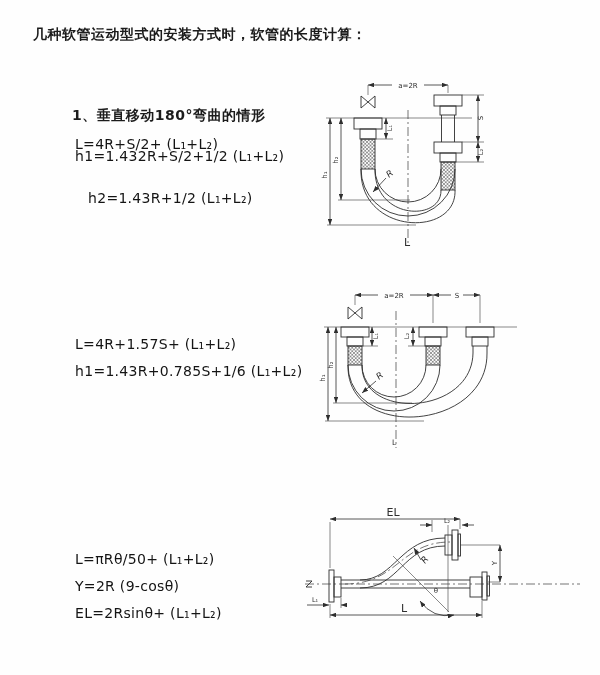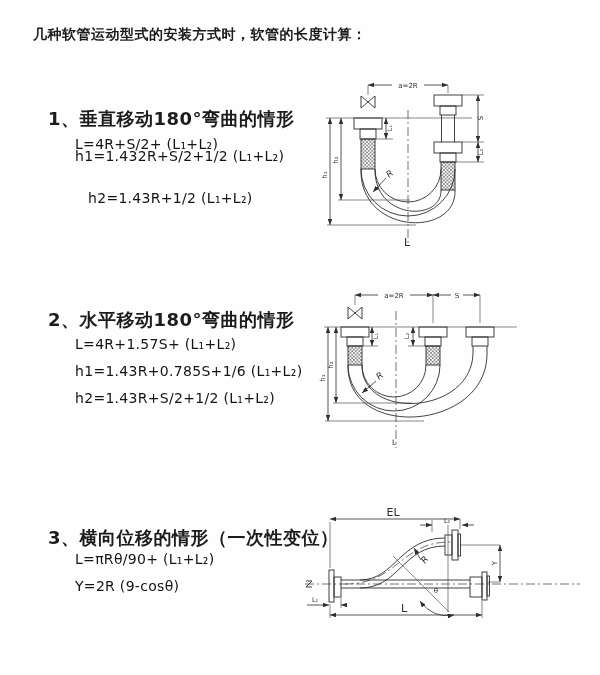--- a/index.html
+++ b/index.html
@@ -2,21 +2,21 @@
 <html><head>
 <meta charset="utf-8">
 <style>
   html,body{margin:0;padding:0;background:#ffffff;}
   .page{
     position:relative;width:600px;height:675px;background:#fefefe;
     font-family:"DejaVu Sans","Liberation Sans",sans-serif;
     color:#1c1c1c;overflow:hidden;
   }
   .doc-title{position:absolute;left:33px;top:26px;font-size:14px;font-weight:bold;letter-spacing:.5px;}
-  .sec-heading{position:absolute;font-size:18px;font-weight:bold;letter-spacing:.5px;white-space:nowrap;}
+  .sec-heading{position:absolute;font-size:14px;font-weight:bold;letter-spacing:.5px;white-space:nowrap;margin-left:24px;}
   .formula{position:absolute;font-size:14px;font-weight:500;color:#141414;white-space:nowrap;letter-spacing:.3px;}
   .fig{position:absolute;}
   svg text{fill:#2e2e2e;stroke:none;font-family:"DejaVu Sans","Liberation Sans",sans-serif;}
   svg .ln{stroke:#2e2e2e;stroke-width:0.9;fill:none;}
   svg .thin{stroke:#3a3a3a;stroke-width:0.6;fill:none;}
   svg .cl{stroke:#3a3a3a;stroke-width:0.7;fill:none;stroke-dasharray:9 3 2 3;}
   svg .dim{stroke:#2e2e2e;stroke-width:0.8;fill:none;}
   svg .dimtxt{font-size:7px;}
   svg .dimtxt-s{font-size:6.5px;}
   svg .biglbl{font-size:11px;}
@@ -27,28 +27,26 @@
 
 <div class="page">
 
   <div class="doc-title">几种软管运动型式的安装方式时，软管的长度计算：</div>
 
   <div class="sec-heading" style="left:48px;top:107px">1、垂直移动180°弯曲的情形</div>
   <div class="formula" style="left:75px;top:136px">L=4R+S/2+ (L₁+L₂)</div>
   <div class="formula" style="left:75px;top:148px">h1=1.432R+S/2+1/2 (L₁+L₂)</div>
   <div class="formula" style="left:88px;top:190px">h2=1.43R+1/2 (L₁+L₂)</div>
 
-  <div class="sec-heading" style="left:48px;top:308px">2、水平移动180°弯曲的情形</div>
   <div class="formula" style="left:75px;top:336px">L=4R+1.57S+ (L₁+L₂)</div>
   <div class="formula" style="left:75px;top:363px">h1=1.43R+0.785S+1/6 (L₁+L₂)</div>
-  <div class="formula" style="left:75px;top:390px">h2=1.43R+S/2+1/2 (L₁+L₂)</div>
-
-  <div class="sec-heading" style="left:48px;top:526px">3、横向位移的情形（一次性变位）</div>
-  <div class="formula" style="left:75px;top:551px">L=πRθ/90+ (L₁+L₂)</div>
+
+  <div class="formula" style="left:75px;top:551px">L=πRθ/50+ (L₁+L₂)</div>
   <div class="formula" style="left:75px;top:578px">Y=2R (9-cosθ)</div>
+  <div class="formula" style="left:75px;top:605px">EL=2Rsinθ+ (L₁+L₂)</div>
 
   <svg class="fig" style="left:318px;top:72px" width="274" height="190" viewBox="0 0 274 190">
     <defs>
       <marker id="m1" viewBox="0 0 8 6" refX="8" refY="3" markerWidth="8" markerHeight="6" orient="auto-start-reverse">
         <path d="M0,0 L8,3 L0,6 z" fill="#2e2e2e"></path>
       </marker>
       <pattern id="h1p" width="3.5" height="3.5" patternUnits="userSpaceOnUse">
         <path d="M0,0 l3.5,3.5 M3.5,0 l-3.5,3.5" stroke="#4a4a4a" stroke-width="0.55"></path>
       </pattern>
     </defs>

